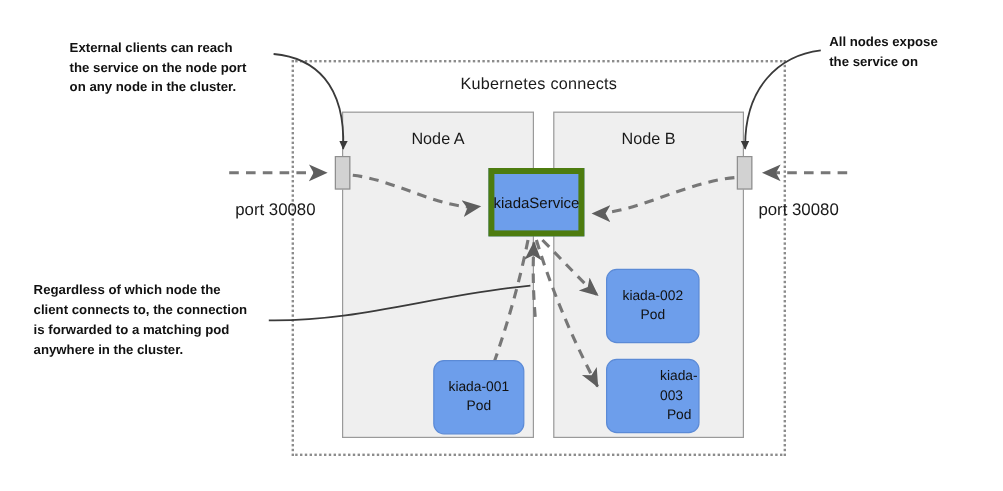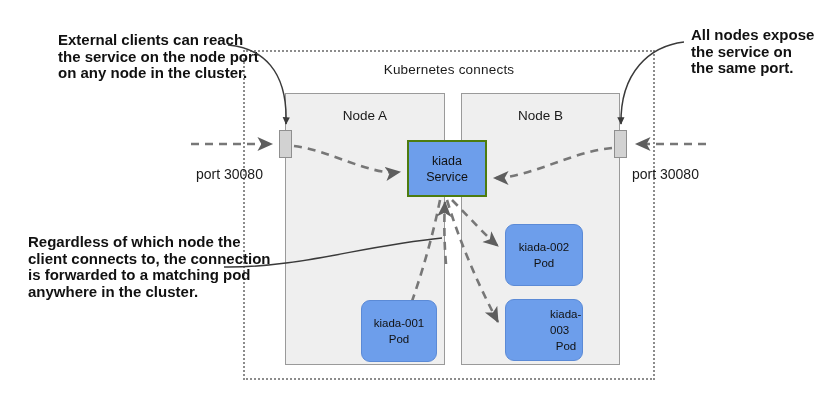--- a/index.html
+++ b/index.html
@@ -44,23 +44,23 @@
     text-align:center;
     font-size:13.5px;
     color:#1a1a1a;
   }
 
   
   #service-box{
     position:absolute;
     left:407px;top:140px;width:80px;height:57px;
     background:#6d9eeb;
-    border:2px solid #4d7c0f;
-    box-sizing:border-box;
-    display:flex;flex-direction:column;
+    border:5px solid #4d7c0f;
+    box-sizing:border-box;
+    display:flex;
     align-items:center;justify-content:center;
     z-index:6;
   }
   #service-box .ln{font-size:12.5px;color:#111;line-height:16px;}
 
   
   .pod{
     position:absolute;
     background:#6d9eeb;
     border:1px solid #5b8ad6;
@@ -90,21 +90,21 @@
     position:absolute;
     font-size:14px;color:#1a1a1a;
     white-space:nowrap;
   }
   #port-label-left{left:196px;top:166px;}
   #port-label-right{left:632px;top:166px;}
 
   
   .anno{
     position:absolute;
-    font-size:15px;
+    font-size:11px;
     font-weight:bold;
     color:#111;
     line-height:16.5px;
     white-space:nowrap;
   }
   #anno-external{left:58px;top:32px;}
   #anno-allnodes{left:691px;top:27px;}
   #anno-regardless{left:28px;top:234px;}
 
   svg.ovl{position:absolute;left:0;top:0;width:836px;height:409px;
@@ -198,21 +198,20 @@
 
   <div class="anno" id="anno-external">
     <div>External clients can reach</div>
     <div>the service on the node port</div>
     <div>on any node in the cluster.</div>
   </div>
 
   <div class="anno" id="anno-allnodes">
     <div>All nodes expose</div>
     <div>the service on</div>
-    <div>the same port.</div>
   </div>
 
   <div class="anno" id="anno-regardless">
     <div>Regardless of which node the</div>
     <div>client connects to, the connection</div>
     <div>is forwarded to a matching pod</div>
     <div>anywhere in the cluster.</div>
   </div>
 
 </div>

